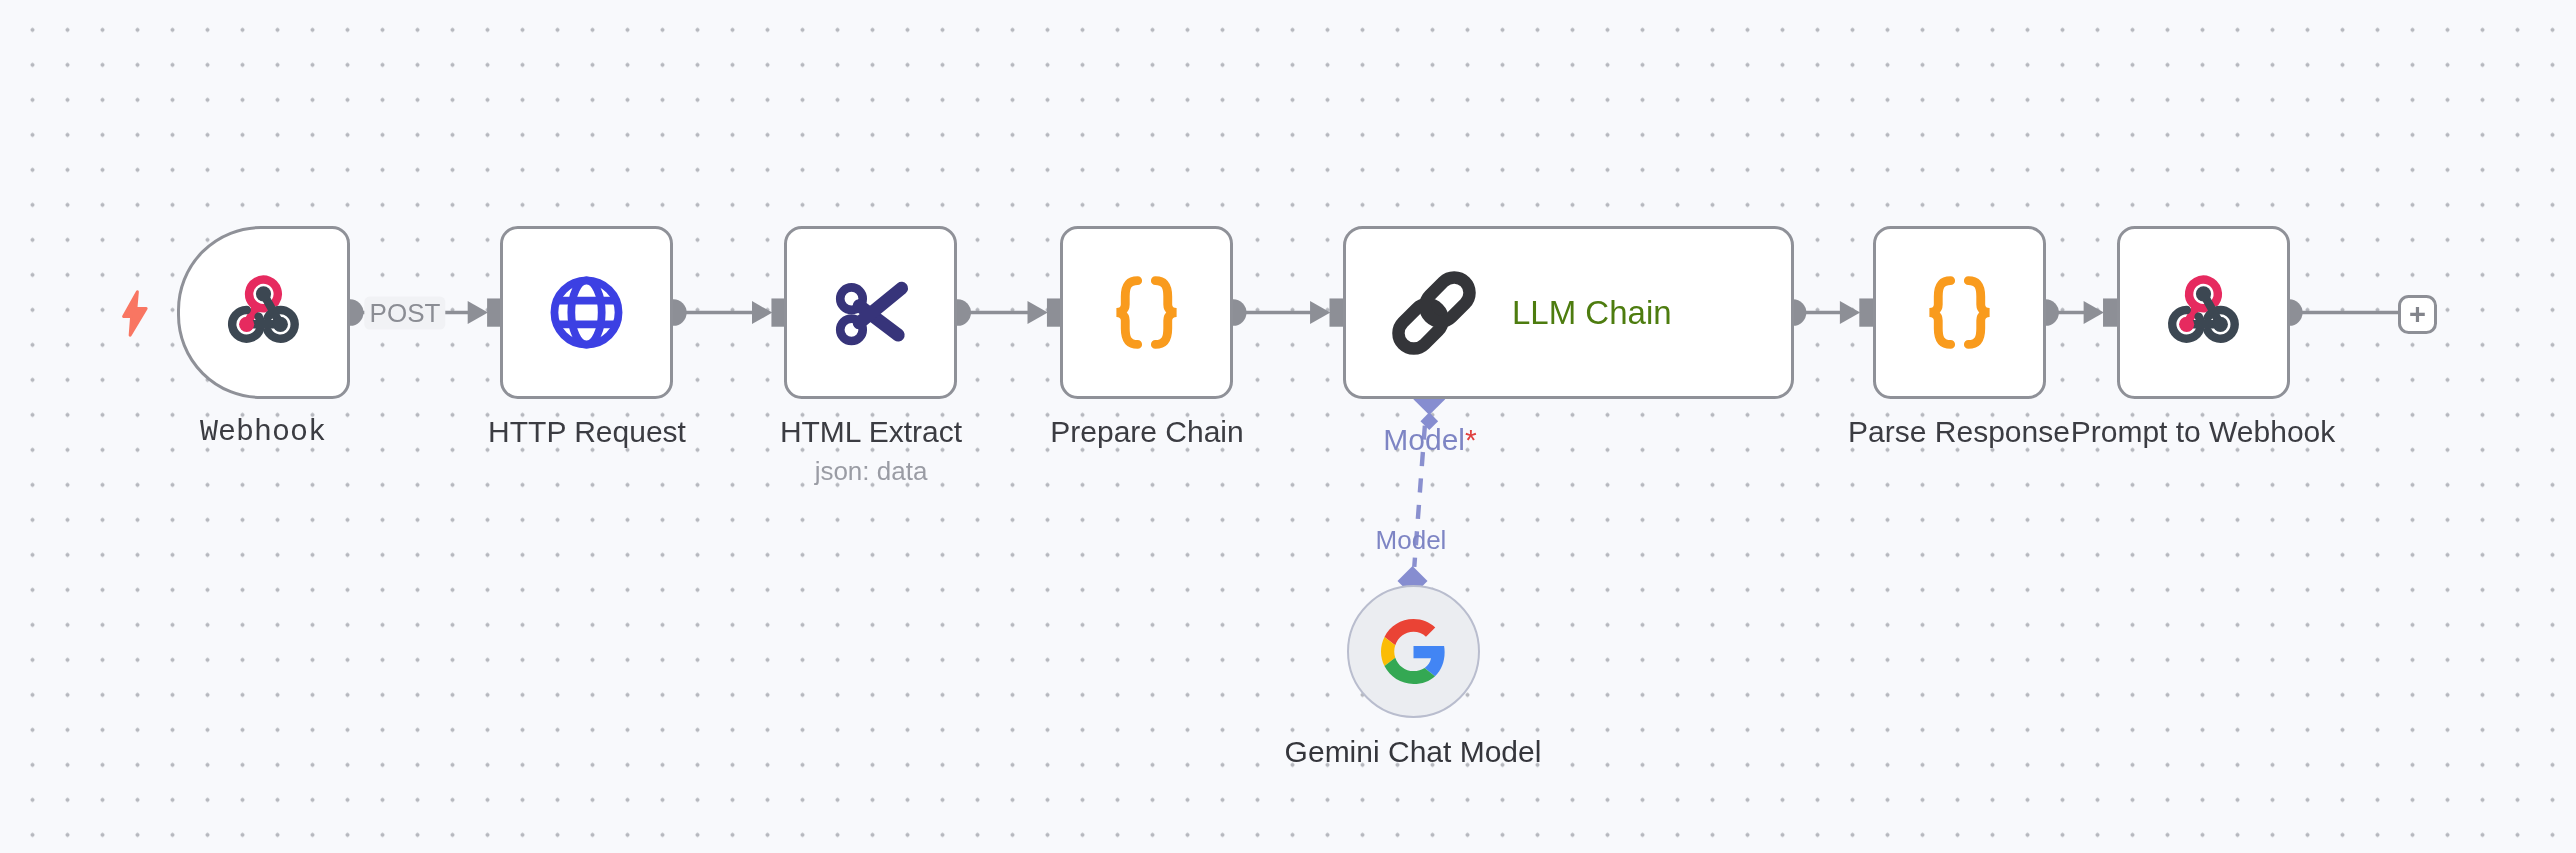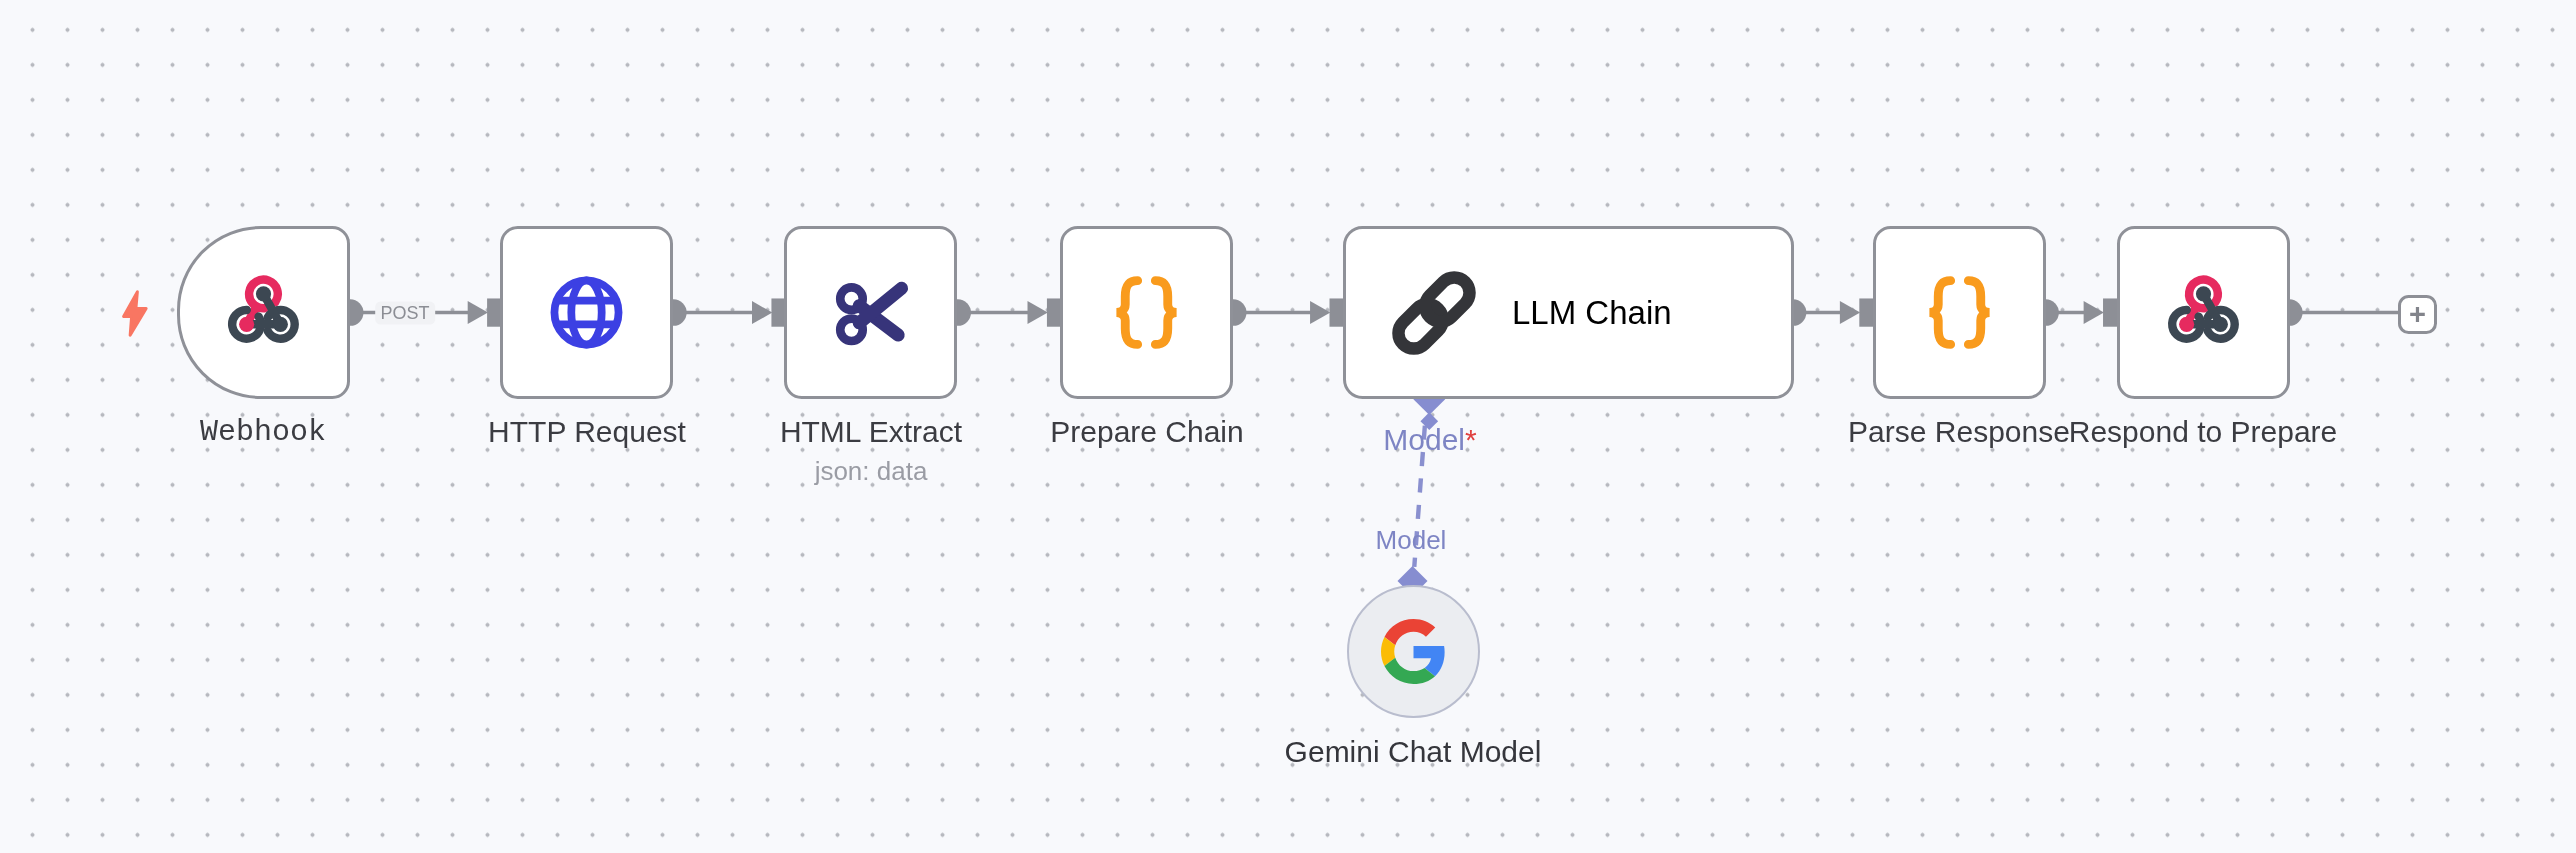--- a/index.html
+++ b/index.html
@@ -11,33 +11,33 @@
     font-family:"Liberation Sans",sans-serif;
   }
   .overlay{position:absolute;left:0;top:0;}
   .node{
     position:absolute;top:226px;width:173px;height:173px;box-sizing:border-box;
     background:#ffffff;border:3.5px solid #8f9198;border-radius:17.7px;
     display:flex;align-items:center;justify-content:center;
   }
   .node.trigger{border-radius:84px 17.7px 17.7px 84px;}
   .node.wide{width:451px;justify-content:flex-start;padding-left:42px;border-radius:19.4px;}
-  .node-title-inline{font-size:33px;color:#000000;margin-left:32px;white-space:nowrap;text-align:center;}
+  .node-title-inline{font-size:33px;color:#4d7c0f;margin-left:32px;white-space:nowrap;text-align:center;}
   .node-label{
     position:absolute;top:415px;transform:translateX(-50%);
     font-size:30px;color:#3b3c42;white-space:nowrap;
   }
   .node-sublabel{
     position:absolute;top:456px;transform:translateX(-50%);
     font-size:26px;color:#9a9ca4;white-space:nowrap;
   }
   .conn-label{
     position:absolute;transform:translate(-50%,-50%);
     background:#f1f2f5;padding:0.9px 5.3px;border-radius:5.3px;
-    font-size:18px;color:#8b8d94;white-space:nowrap;
+    font-size:26px;color:#8b8d94;white-space:nowrap;
   }
   .model-label{
     position:absolute;transform:translateX(-50%);
     font-size:30px;color:#7e85c4;white-space:nowrap;line-height:1;
   }
   .model-label .req{color:#e0403f;}
   .model-label-src{
     position:absolute;transform:translate(-50%,-50%);
     font-size:26px;color:#7e85c4;white-space:nowrap;
   }
@@ -204,21 +204,21 @@
         <path d="M21.1,26.4 A8.5,8.5 0 1 1 14.1,22.5" stroke="#3c4752" stroke-width="5"></path>
         <path d="M26.5,27.0 A8.5,8.5 0 1 1 26.5,35.0" stroke="#3c4752" stroke-width="5"></path>
         <line x1="16" y1="31" x2="34" y2="31" stroke="#3c4752" stroke-width="5"></line>
         <line x1="34" y1="31" x2="24" y2="13" stroke="#3c4752" stroke-width="5"></line>
       </g>
       <circle cx="24" cy="13" r="4.5" fill="#3c4752"></circle>
       <circle cx="34" cy="31" r="4.5" fill="#3c4752"></circle>
       <circle cx="14" cy="31" r="4.5" fill="#e62a5f"></circle>
     </svg>
   </div>
-  <div class="node-label" style="left:2203px;">Respond to Prepare</div>
+  <div class="node-label" style="left:2203px;">Prompt to Webhook</div>
 
   <div class="conn-label" style="left:405px;top:313px;">POST</div>
 
   <div class="model-label" style="left:1430px;top:425px;"><span>Model</span><span class="req">*</span></div>
 
   <div class="model-label-src" style="left:1411px;top:540px;">Model</div>
 
   <div class="gemini-node">
     <svg width="65" height="65" viewBox="0 0 48 48">
       <path fill="#EA4335" d="M24 9.5c3.54 0 6.71 1.22 9.21 3.6l6.85-6.85C35.9 2.38 30.47 0 24 0 14.62 0 6.51 5.38 2.56 13.22l7.98 6.19C12.43 13.72 17.74 9.5 24 9.5z"></path>

